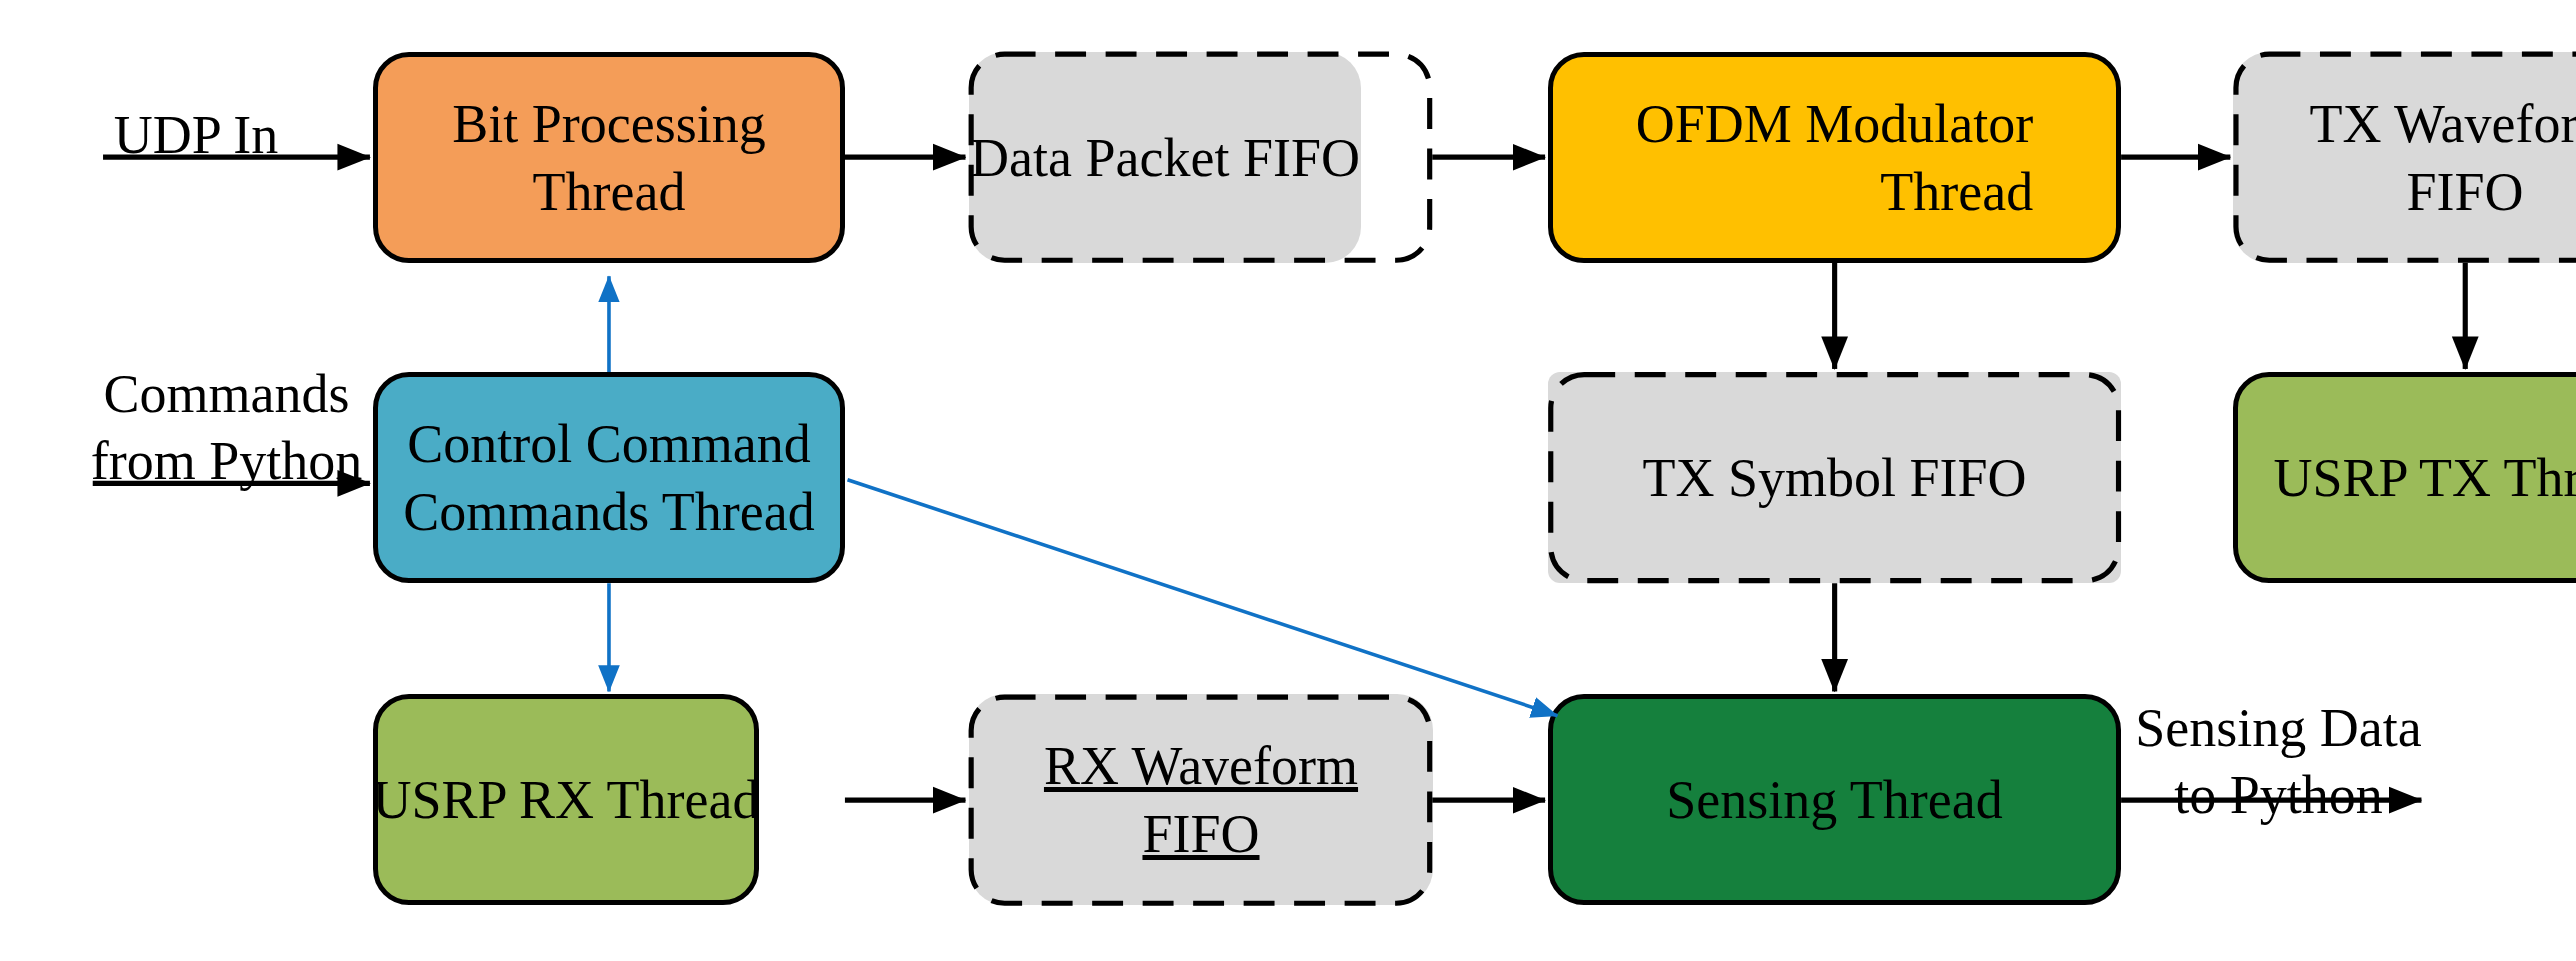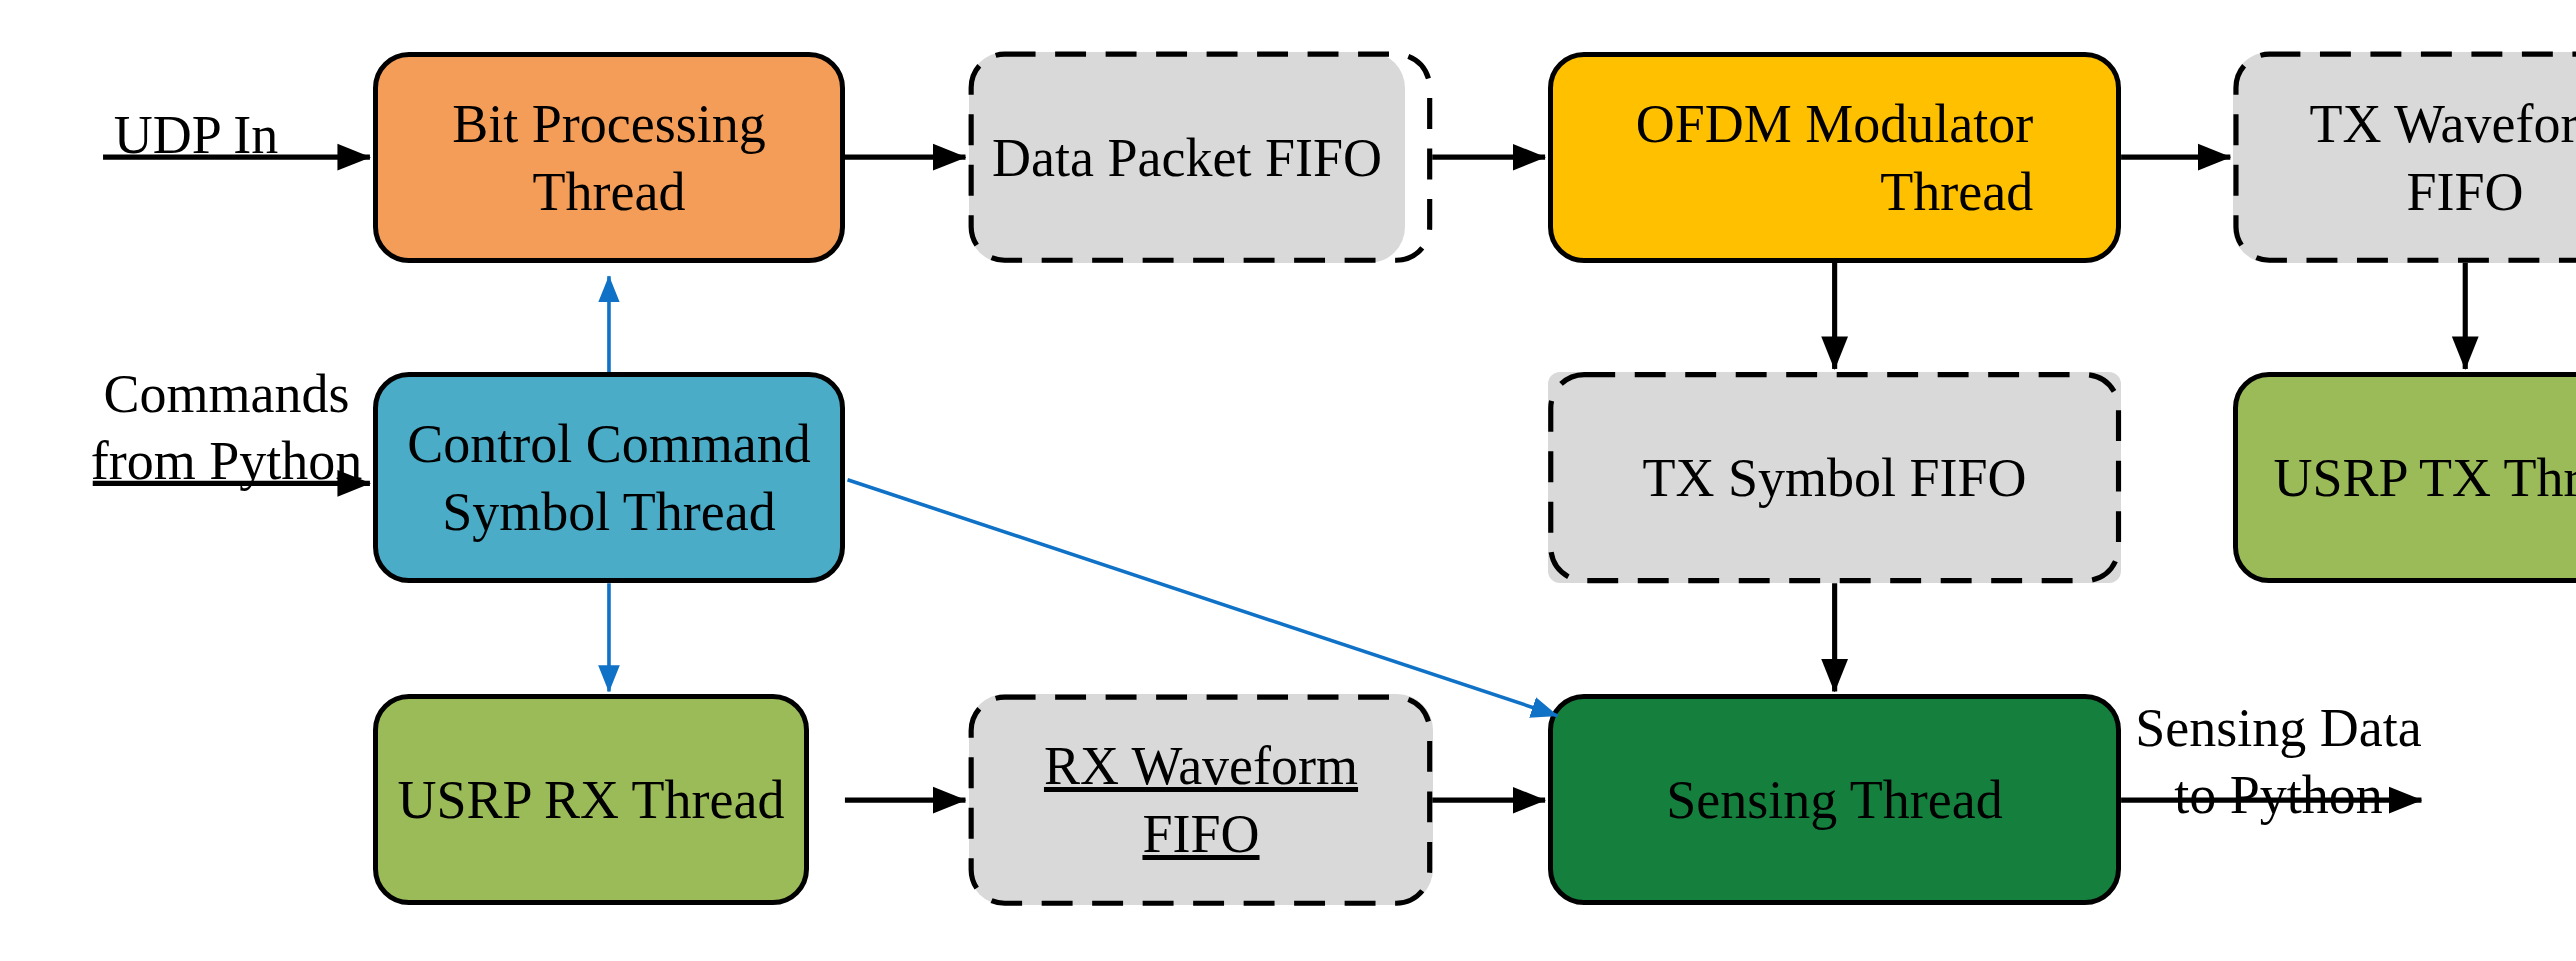--- a/index.html
+++ b/index.html
@@ -53,21 +53,21 @@
 
 <div id="canvas">
 
   <div class="box solid" style="left: 373px; top: 52px; width: 472px; height: 211px; background: rgb(244, 157, 88);">
     <div class="box-label">
       <span>Bit Processing</span>
       <span>Thread</span>
     </div>
   </div>
 
-  <div class="box" style="left: 969px; top: 52px; width: 436px; height: 211px; background: rgb(217, 217, 217);">
+  <div class="box" style="left: 969px; top: 52px; width: 392px; height: 211px; background: rgb(217, 217, 217);">
     <div class="box-label">
       <span>Data Packet FIFO</span>
     </div>
   </div>
 
   <div class="box solid" style="left: 1548px; top: 52px; width: 573px; height: 211px; background: rgb(255, 192, 0); text-align: right;">
     <div class="box-label">
       <span>OFDM Modulator</span>
       <span>Thread</span>
     </div>
@@ -76,37 +76,37 @@
   <div class="box" style="left: 2233px; top: 52px; width: 464px; height: 211px; background: rgb(217, 217, 217);">
     <div class="box-label">
       <span>TX Waveform</span>
       <span>FIFO</span>
     </div>
   </div>
 
   <div class="box solid" style="left: 373px; top: 372px; width: 472px; height: 211px; background: rgb(74, 172, 198);">
     <div class="box-label">
       <span>Control Command</span>
-      <span>Symbol Thread</span>
+      <span>Commands Thread</span>
     </div>
   </div>
 
   <div class="box" style="left: 1548px; top: 372px; width: 573px; height: 211px; background: rgb(217, 217, 217); border-radius: 12px;">
     <div class="box-label">
       <span>TX Symbol FIFO</span>
     </div>
   </div>
 
   <div class="box solid" style="left: 2233px; top: 372px; width: 464px; height: 211px; background: rgb(155, 187, 89);">
     <div class="box-label">
       <span>USRP TX Thread</span>
     </div>
   </div>
 
-  <div class="box solid" style="left: 373px; top: 694px; width: 436px; height: 211px; background: rgb(155, 187, 89);">
+  <div class="box solid" style="left: 373px; top: 694px; width: 386px; height: 211px; background: rgb(155, 187, 89);">
     <div class="box-label">
       <span>USRP RX Thread</span>
     </div>
   </div>
 
   <div class="box" style="left: 969px; top: 694px; width: 464px; height: 211px; background: rgb(217, 217, 217); text-decoration: underline;">
     <div class="box-label">
       <span>RX Waveform</span>
       <span>FIFO</span>
     </div>

